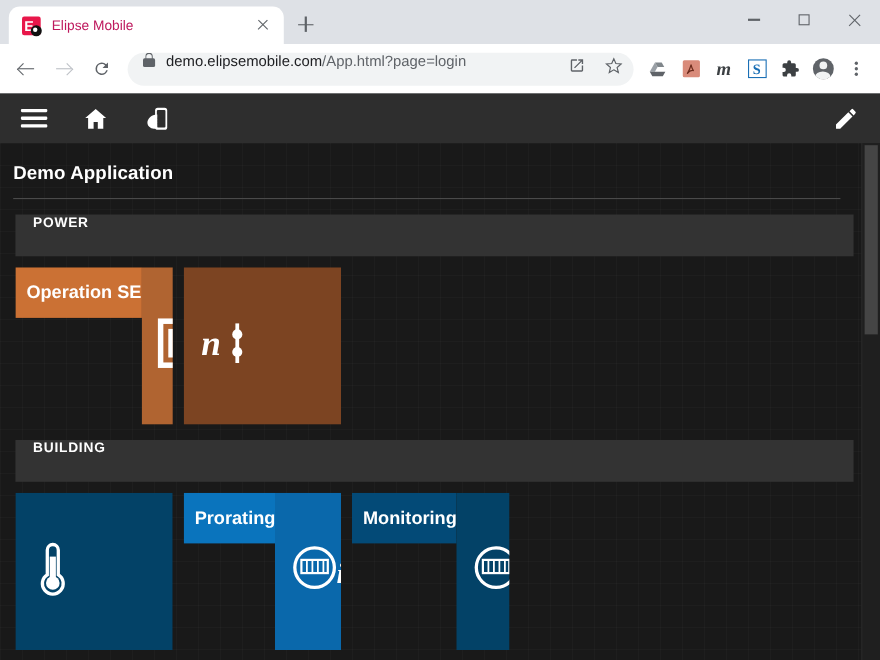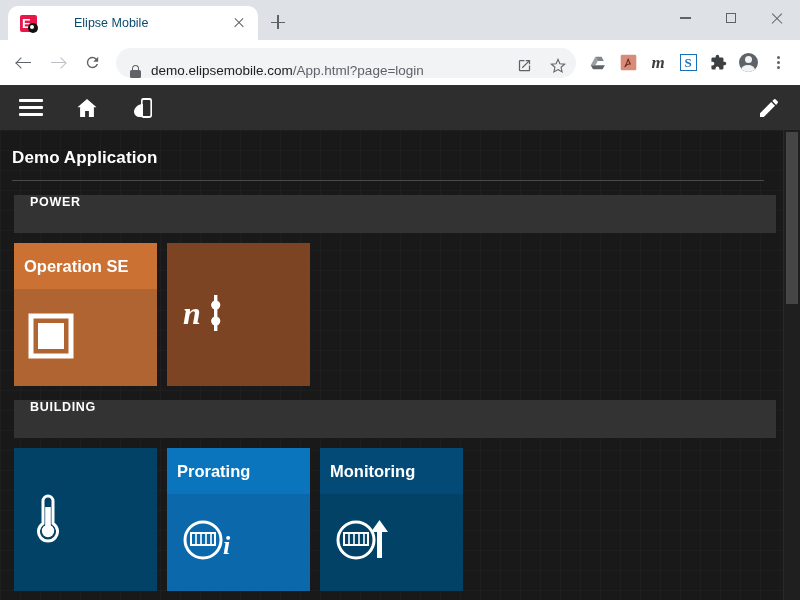--- a/index.html
+++ b/index.html
@@ -34,22 +34,22 @@
   }
   .favicon .dot {
     position:absolute; right:-1px; bottom:-1px; width:10px; height:10px;
     background:#111; border-radius:50%;
   }
   .favicon .dot:after{
     content:""; position:absolute; left:2px; top:2px; width:4px;height:4px;
     background:#fff; border-radius:50%;
   }
   .tab-title {
-    flex:1; font-size:12.5px; color:#0c4a6e; white-space:nowrap;
-    overflow:hidden; text-overflow:ellipsis;margin-left:27px;
+    flex:1; font-size:12.5px; color:#be185d; white-space:nowrap;
+    overflow:hidden; text-overflow:ellipsis;
   }
   .tab-close {
     width:18px;height:18px;flex:none; position:relative; cursor:pointer;
   }
   .tab-close:before, .tab-close:after{
     content:""; position:absolute; left:3px; top:8px; width:12px; height:1.4px;
     background:#5f6368;
   }
   .tab-close:before{ transform:rotate(45deg); }
   .tab-close:after{ transform:rotate(-45deg); }
@@ -96,21 +96,21 @@
   }
   .arrow-r:after{
     content:""; position:absolute; right:1px; top:4px; width:7px;height:7px;
     border-right:1.6px solid #bdc1c6; border-top:1.6px solid #bdc1c6;
     transform:rotate(45deg);
   }
   .reload { width:17px; height:17px; }
 
   .omnibox {
     flex:1; height:30px; background:#f1f3f4; border-radius:15px;
-    display:flex; align-items:flex-end; padding: 0 6px 0 14px; margin: 0 6px;
+    display:flex; align-items:flex-start; padding: 0 6px 0 14px; margin: 0 6px;
     gap: 10px; min-width:0;
   }
   .lock { width:11px; height:13px; position:relative; flex:none; }
   .lock .body { position:absolute; bottom:0; left:0; width:11px;height:8px;background:#5f6368;border-radius:1.5px;}
   .lock .shk { position:absolute; top:0; left:2.4px; width:6.2px;height:7px;
     border:1.6px solid #5f6368; border-bottom:none; border-radius:4px 4px 0 0;}
   .url { flex:1; font-size:13.5px; color:#5f6368; white-space:nowrap; overflow:hidden; min-width:0;}
   .url .host { color:#202124; }
   .obtn { width:24px;height:24px; flex:none; display:flex;align-items:center;justify-content:center;cursor:pointer;}
 
@@ -162,21 +162,21 @@
   }
   .section-bar {
     margin: 14px 0 0 14px; height: 38px; background:#333333;
     display:flex; align-items:flex-start; padding-left: 16px;
   }
   .section-bar span {
     font-size:12.5px; font-weight:bold; color:#fff; letter-spacing:.7px;
   }
   .tile-row { display:flex; gap: 10px; margin: 10px 0 0 14px; }
   .tile {
-    width: 143px; height: 143px; display:flex; flex-direction:column;
+    width: 143px; height: 143px; display:flex; flex-direction:row;
     cursor:pointer; flex:none; overflow:hidden;
   }
   .tile-head {
     height: 46px; display:flex; align-items:center; padding: 0 0 0 10px;
   }
   .tile-head span {
     font-size:16.5px; font-weight:bold; color:#fff; white-space:nowrap;
   }
   .tile-body { flex:1; display:flex; align-items:center; padding-left: 14px; }
 

